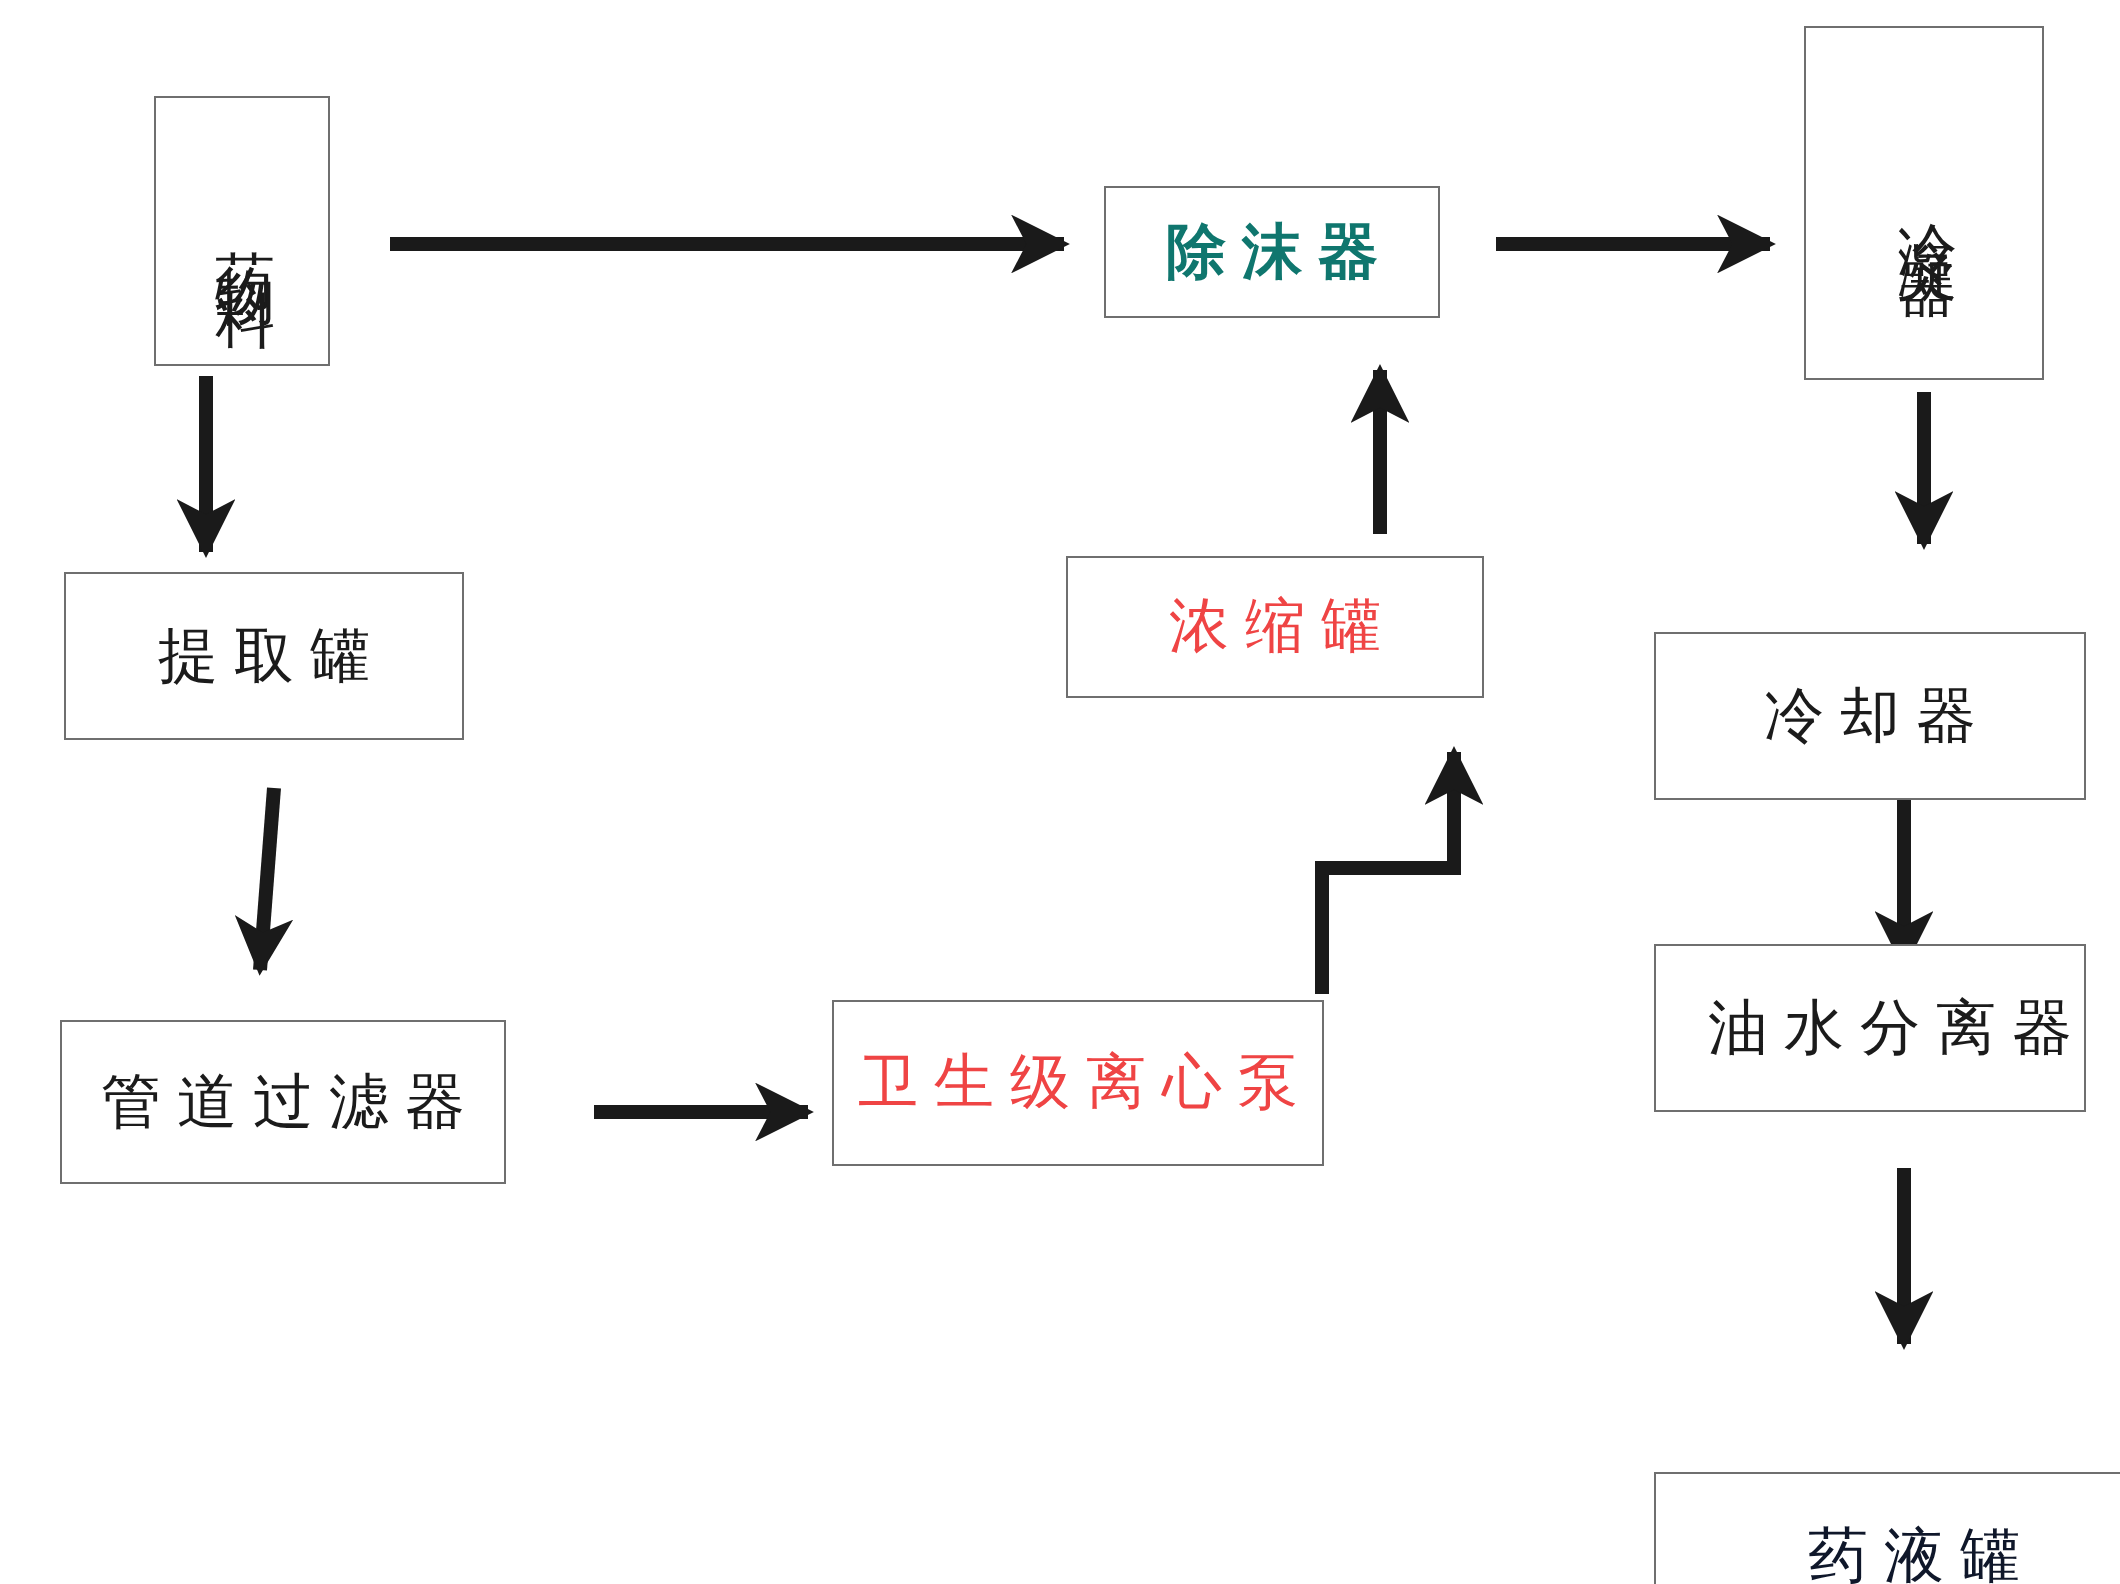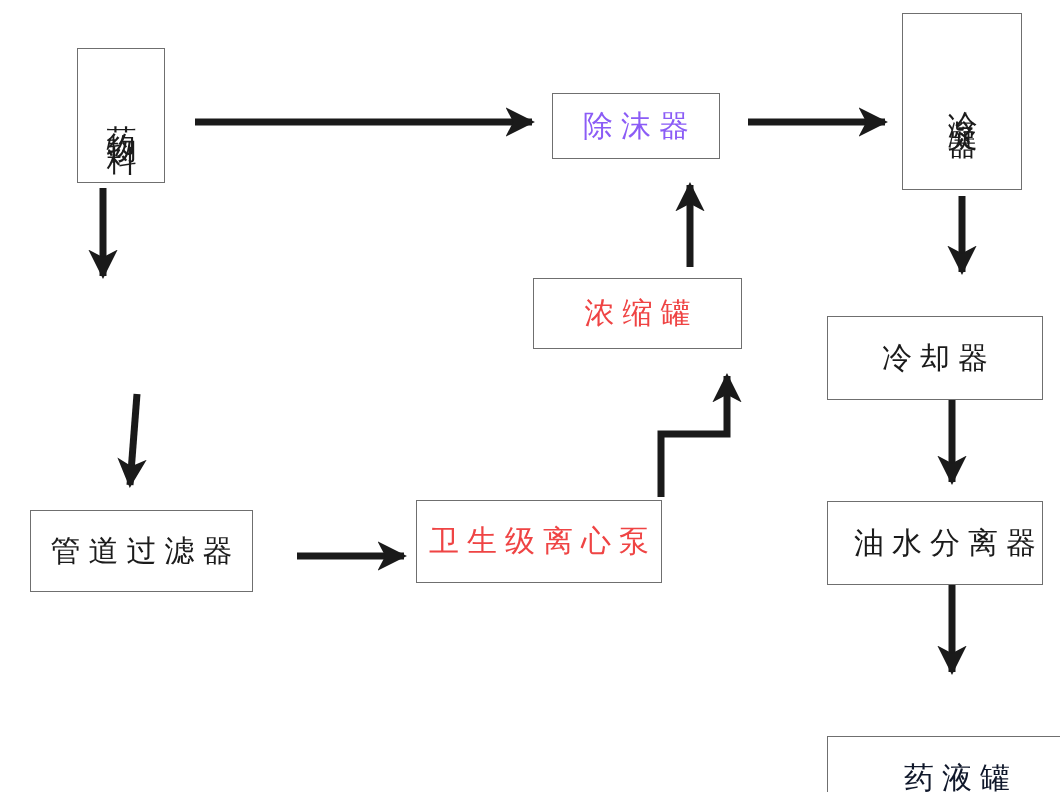--- a/index.html
+++ b/index.html
@@ -70,37 +70,40 @@
       <polyline points="690,267 690,185" class="arrow-line" marker-end="url(#arrowhead)"></polyline>
       <polyline points="748,122 885,122" class="arrow-line" marker-end="url(#arrowhead)"></polyline>
       <polyline points="962,196 962,272" class="arrow-line" marker-end="url(#arrowhead)"></polyline>
       <polyline points="952,394 952,482" class="arrow-line" marker-end="url(#arrowhead)"></polyline>
       <polyline points="952,584 952,672" class="arrow-line" marker-end="url(#arrowhead)"></polyline>
     </svg>
 
 <div class="node vertical" style="left: 77px; top: 48px; width: 88px; height: 135px; border-color: rgb(111, 111, 111); color: rgb(27, 27, 27);">
       <span class="node-label">药物料</span>
     </div>
-    <div class="node" style="left: 552px; top: 93px; width: 168px; height: 66px; border-color: rgb(111, 111, 111); color: #8b5cf6;">
+    <div class="node" style="left: 552px; top: 93px; width: 168px; height: 66px; border-color: rgb(111, 111, 111); color: #0f766e; font-weight: bold;">
       <span class="node-label">除沫器</span>
     </div>
     <div class="node vertical" style="left: 902px; top: 13px; width: 120px; height: 177px; border-color: rgb(111, 111, 111); color: rgb(27, 27, 27);">
       <span class="node-label">冷凝器</span>
+    </div>
+    <div class="node" style="left: 32px; top: 286px; width: 200px; height: 84px; border-color: rgb(111, 111, 111); color: rgb(27, 27, 27);">
+      <span class="node-label">提取罐</span>
     </div>
     <div class="node" style="left: 533px; top: 278px; width: 209px; height: 71px; border-color: rgb(111, 111, 111); color: #ef4444;">
       <span class="node-label">浓缩罐</span>
     </div>
     <div class="node" style="left: 827px; top: 276px; width: 216px; height: 84px; border-color: rgb(111, 111, 111); color: rgb(27, 27, 27); margin-top: 40px;">
       <span class="node-label">冷却器</span>
     </div>
     <div class="node" style="left: 30px; top: 500px; width: 223px; height: 82px; border-color: rgb(111, 111, 111); color: rgb(27, 27, 27); margin-top: 10px;">
       <span class="node-label">管道过滤器</span>
     </div>
     <div class="node" style="left: 416px; top: 500px; width: 246px; height: 83px; border-color: rgb(111, 111, 111); color: #ef4444;">
       <span class="node-label">卫生级离心泵</span>
     </div>
-    <div class="node" style="left: 827px; top: 501px; width: 216px; height: 84px; border-color: rgb(111, 111, 111); color: rgb(27, 27, 27); padding-left: 20px;">
+    <div class="node" style="left: 827px; top: 472px; width: 216px; height: 84px; border-color: rgb(111, 111, 111); color: rgb(27, 27, 27); padding-left: 20px;">
       <span class="node-label">油水分离器</span>
     </div>
     <div class="node" style="left: 827px; top: 736px; width: 260px; height: 84px; border-color: rgb(111, 111, 111); color: #0f172a;">
       <span class="node-label">药液罐</span>
     </div>
   </div>
 
 </body></html>

